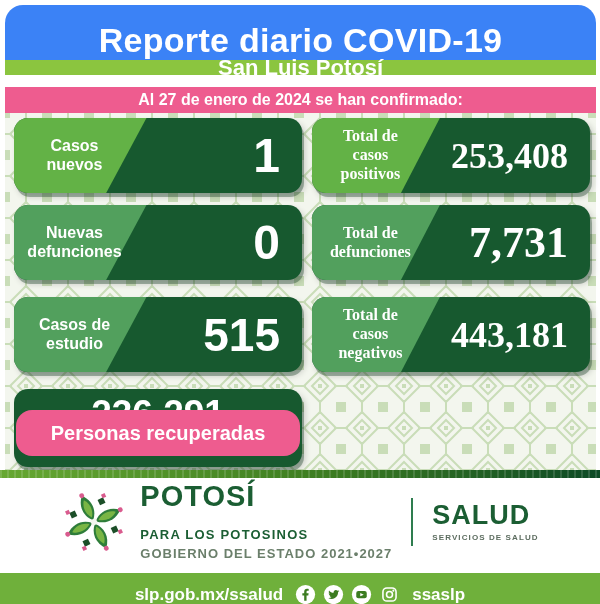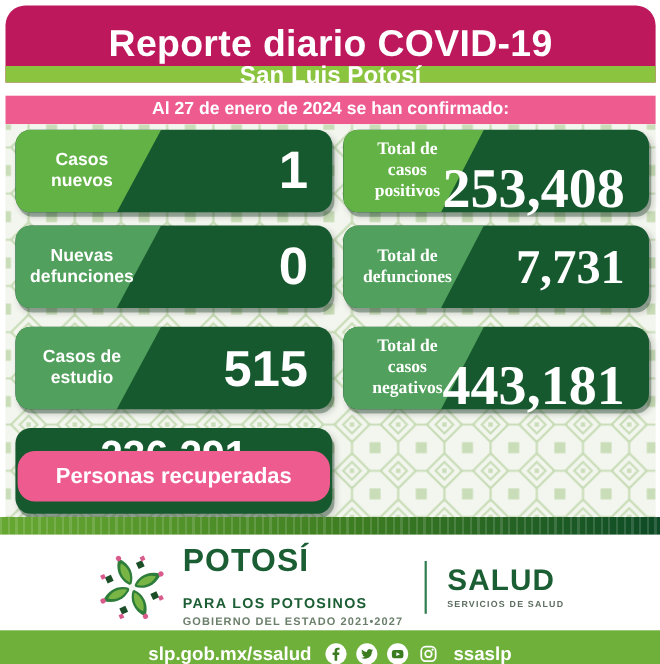--- a/index.html
+++ b/index.html
@@ -5,21 +5,21 @@
   html,body{margin:0;padding:0;background:#ffffff;}
   .poster{
     position:relative;width:600px;height:604px;background:#ffffff;overflow:hidden;
     font-family:"Liberation Sans", sans-serif;
   }
   .pre{white-space:pre-line;}
 
   
   .header{
     position:absolute;left:5px;right:4px;top:5px;height:70px;
-    background:#be185d;border-radius:18px 18px 0 0;
+    background:#3b82f6;border-radius:18px 18px 0 0;
     display:flex;align-items:center;justify-content:center;
   }
   .header-title{color:#fff;font-size:34px;font-weight:800;letter-spacing:.3px;}
   .band-state{
     position:absolute;left:5px;right:4px;top:60px;height:15px;background:#8bc53f;
     display:flex;align-items:center;justify-content:center;
   }
   .band-state-text{color:#fff;font-size:22px;font-weight:800;}
   .band-date{
     position:absolute;left:5px;right:4px;top:87px;height:26px;background:#ee5c8f;
@@ -49,21 +49,21 @@
   .card .value{
     position:absolute;right:0;top:0;height:100%;padding-right:22px;
     display:flex;align-items:center;color:#fff;font-weight:800;
   }
   .col-left{left:9px;width:288px;}
   .col-right{left:307px;width:278px;font-family:Liberation Serif, serif;}
   .row1{top:5px;} .row2{top:92px;} .row3{top:184px;}
   .card.v-xl .value{font-size:48px;}
   .card.v-lg .value{font-size:44px;}
   .card.v-md .value{font-size:46px;text-align:center;}
-  .card.v-sm .value{font-size:51px;margin-top:16px;}
+  .card.v-sm .value{font-size:36px;}
 
   .recovered-card{
     position:absolute;left:9px;top:276px;width:288px;height:78px;
     background:#17592f;border-radius:14px;
     box-shadow:2px 4px 0 rgba(16,58,31,.35), 3px 4px 6px rgba(0,0,0,.18);
   }
   .recovered-value{
     position:absolute;left:0;right:0;top:4px;text-align:center;
     color:#fff;font-size:37px;font-weight:800;
   }
@@ -83,27 +83,27 @@
   
   .divider-band{
     position:absolute;left:0;right:0;top:470px;height:16px;
     background:
       repeating-linear-gradient(90deg, rgba(255,255,255,.14) 0 2px, rgba(0,0,0,0) 2px 7px),
       linear-gradient(90deg,#67a832,#3c7c21 55%,#0d4a26);
   }
 
   
   .footer{
-    position:absolute;left:0;right:0;top:490px;height:87px;background:#fff;
+    position:absolute;left:0;right:0;top:478px;height:87px;background:#fff;
     display:flex;align-items:center;justify-content:center;gap:13px;
   }
   .logo-text{display:flex;flex-direction:column;align-items:flex-start;}
   .logo-name{color:#1b5e33;font-size:29px;font-weight:800;letter-spacing:1px;line-height:1;}
   .logo-tagline{color:#1b5e33;font-size:13px;font-weight:800;letter-spacing:1.2px;margin-top:16px;}
-  .logo-gov{color:#6b7f6b;font-size:10px;font-weight:700;letter-spacing:1px;margin-top:4px;}
+  .logo-gov{color:#6b7f6b;font-size:13px;font-weight:700;letter-spacing:1px;margin-top:4px;}
   .logo-divider{width:2px;height:48px;background:#2e7d4f;margin:0 6px;}
   .salud-block{display:flex;flex-direction:column;align-items:flex-start;}
   .salud-title{color:#1b5e33;font-size:27px;font-weight:800;letter-spacing:1px;line-height:1;}
   .salud-sub{color:#5d6d60;font-size:8px;font-weight:700;letter-spacing:1.1px;margin-top:4px;}
 
   
   .bottom-bar{
     position:absolute;left:0;right:0;top:573px;height:43px;background:#6fb03b;
     display:flex;align-items:center;justify-content:center;gap:9px;
   }

